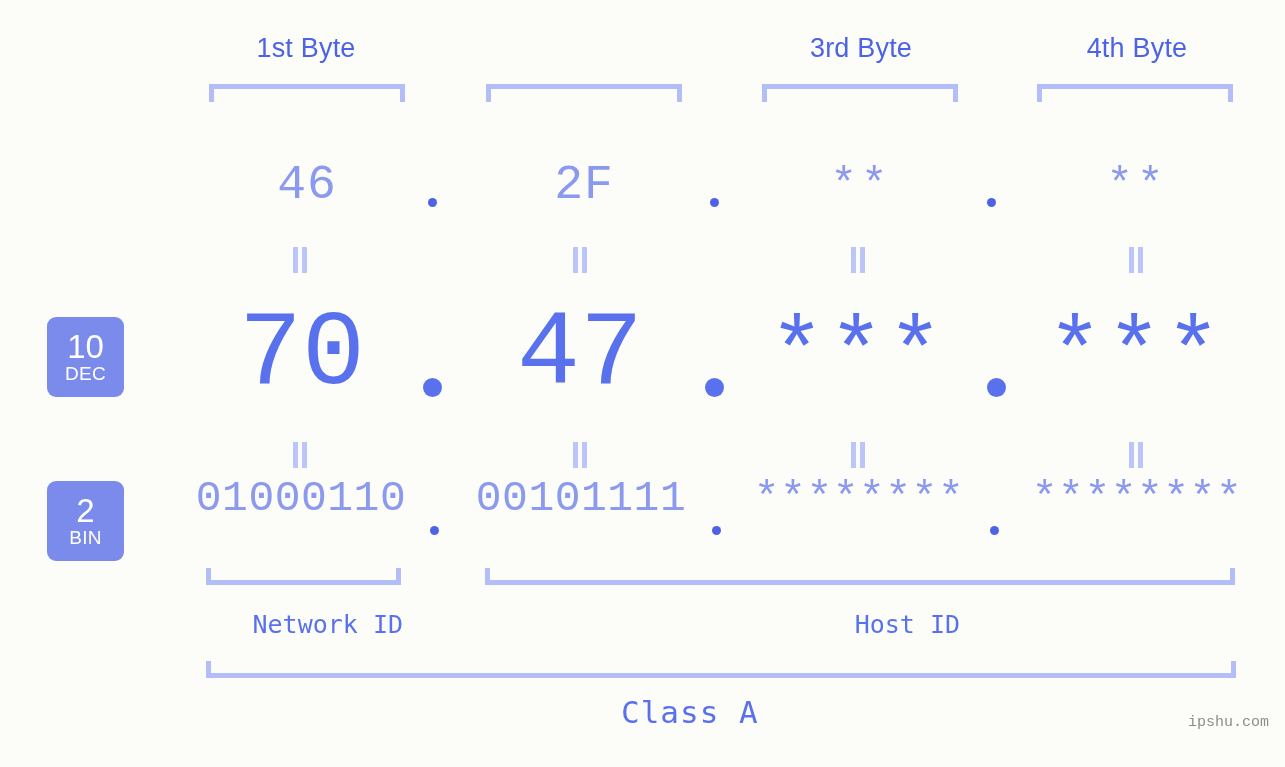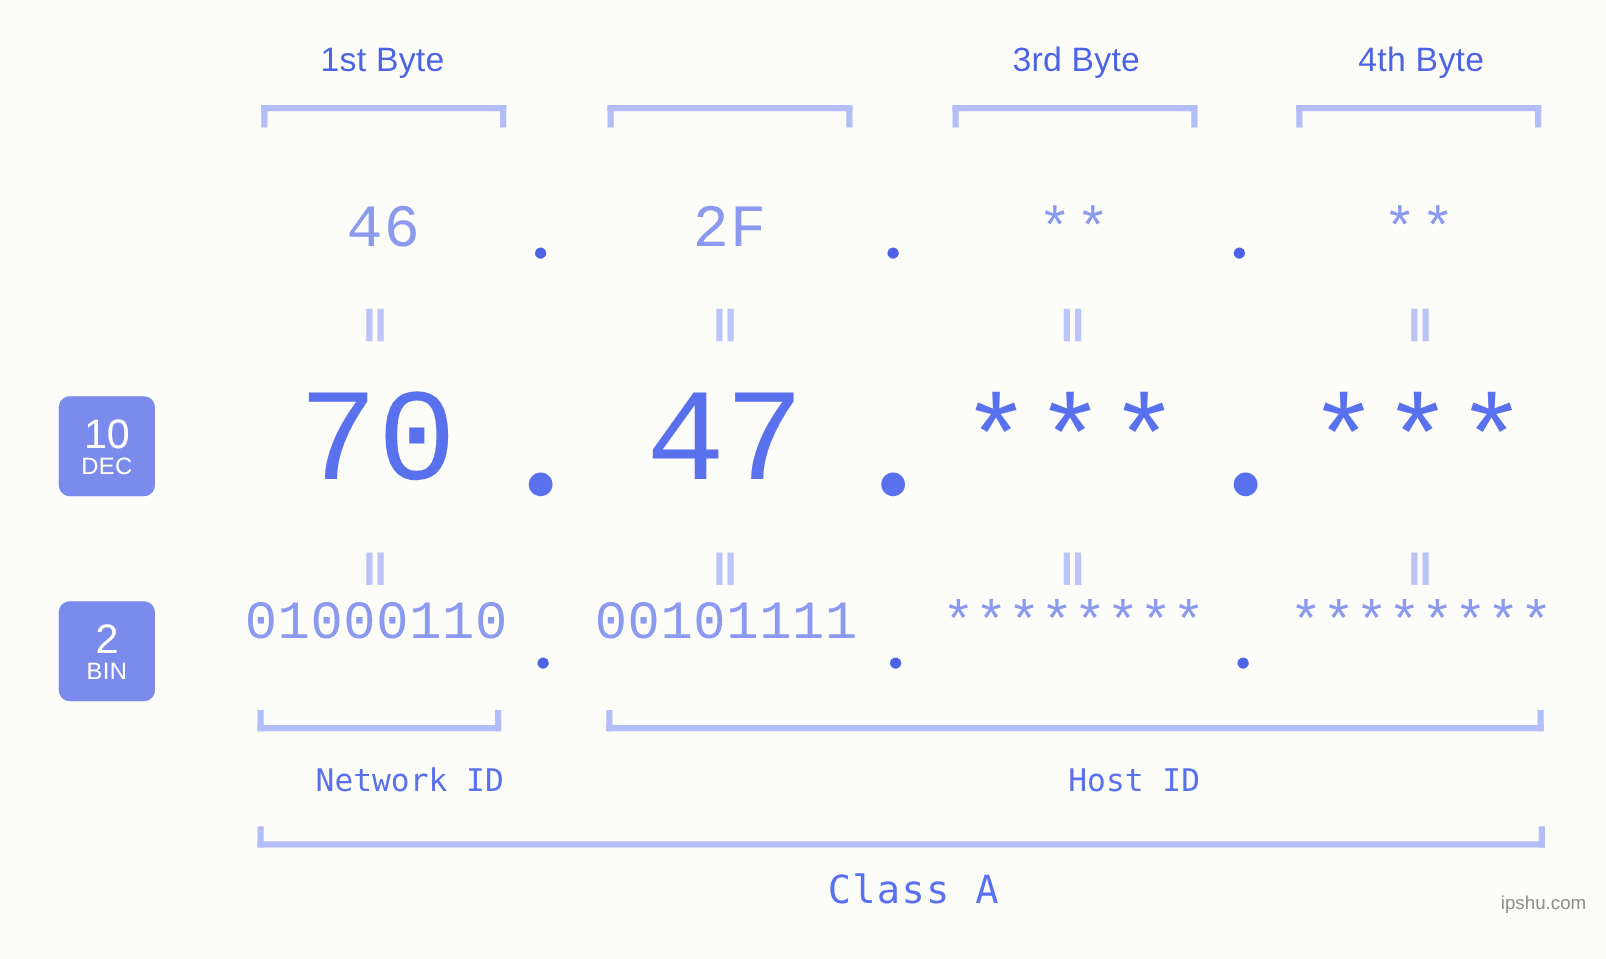--- a/index.html
+++ b/index.html
@@ -176,34 +176,34 @@
     top: 610px;
     text-align: right;
     font-family: "DejaVu Sans Mono", monospace;
     font-size: 25px;
     color: #5a71ed;
     white-space: nowrap;
   }
   .class-label {
     position: absolute;
     top: 694px;
-    text-align: center;
+    text-align: left;
     font-family: "DejaVu Sans Mono", monospace;
     font-size: 31px;
     color: #5a71ed;
     white-space: nowrap;
     letter-spacing: 1px;
   }
 
   
   .watermark {
     position: absolute;
     top: 714px;
     right: 16px;
-    font-family: Liberation Sans, sans-serif;
+    font-family: Liberation Mono, monospace;
     font-size: 15px;
     color: #8d8d8d;
     white-space: nowrap;
   }
 </style>
 </head>
 <body>
 
 <div id="stage">
 

